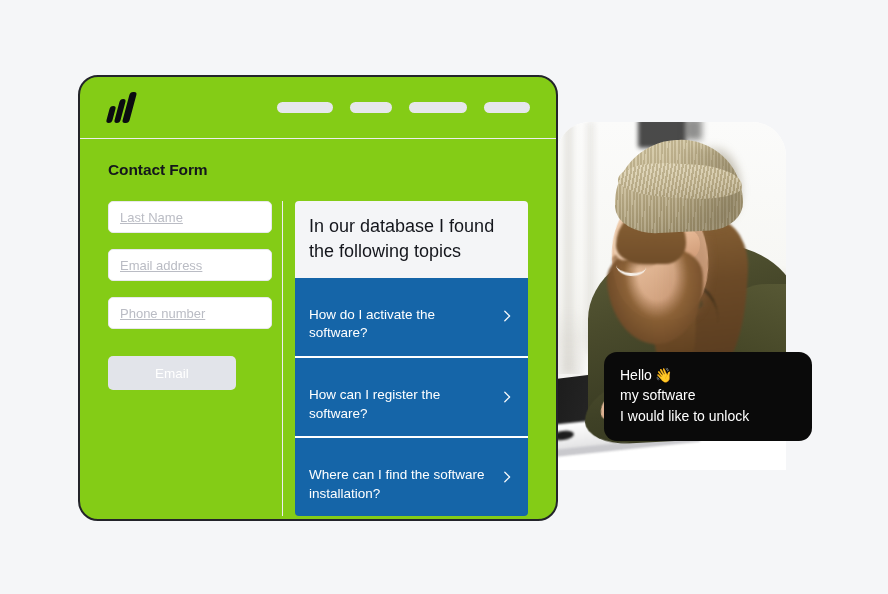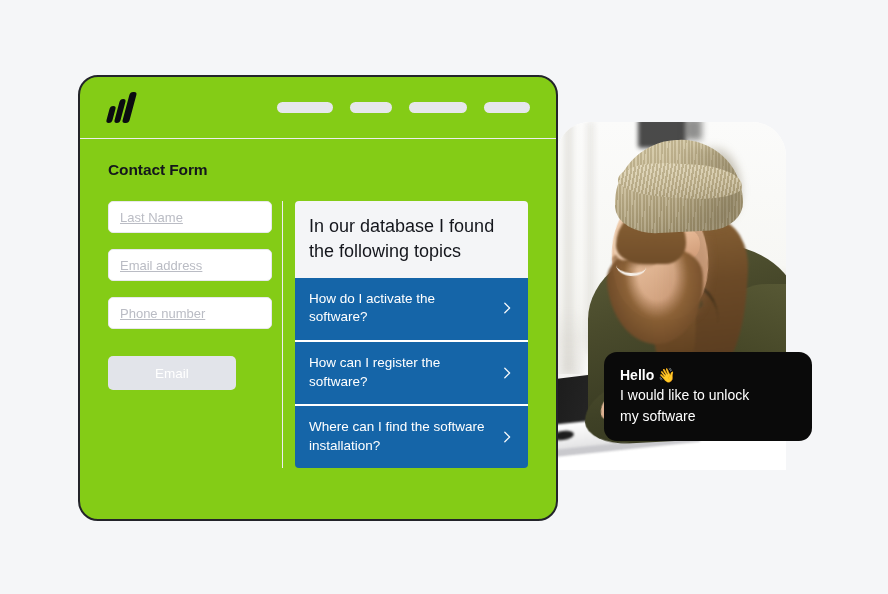--- a/index.html
+++ b/index.html
@@ -384,36 +384,37 @@
     border-bottom: 2px solid #ffffff;
     min-height: 56px;
   }
   .topic:last-child { border-bottom: none; }
   .topic-label {
     flex: 1;
     color: #ffffff;
     font-size: 13.5px;
     line-height: 1.38;
     padding-right: 8px;
+    margin-top: 16px;
   }
   .chev { flex: 0 0 auto; width: 14px; height: 14px; opacity: .95; }
 
   
   .bubble {
     position: absolute;
     left: 604px; top: 352px;
     width: 208px;
     background: #0a0a0a;
     border-radius: 13px;
     padding: 13px 16px 15px 16px;
     color: #ffffff;
     font-size: 14px;
     line-height: 1.46;
   }
-  .bubble-hello { font-weight: bold; text-align: right; }
+  .bubble-hello { font-weight: normal; text-align: right; }
   .wave { font-weight: normal; }
 </style>
 </head>
 <body>
 
 <div id="stage">
 
   <div class="photo">
     <div class="photo-inner">
       <div class="bg-window"></div>
@@ -528,17 +529,17 @@
 
       </div>
     </div>
   </div>
 
   <div class="bubble">
     <div>
       <span class="bubble-hello">Hello</span>
       <span class="wave">👋</span>
     </div>
+    <div>my software</div>
     <div>I would like to unlock</div>
-    <div>my software</div>
   </div>
 
 </div>
 
 </body></html>

